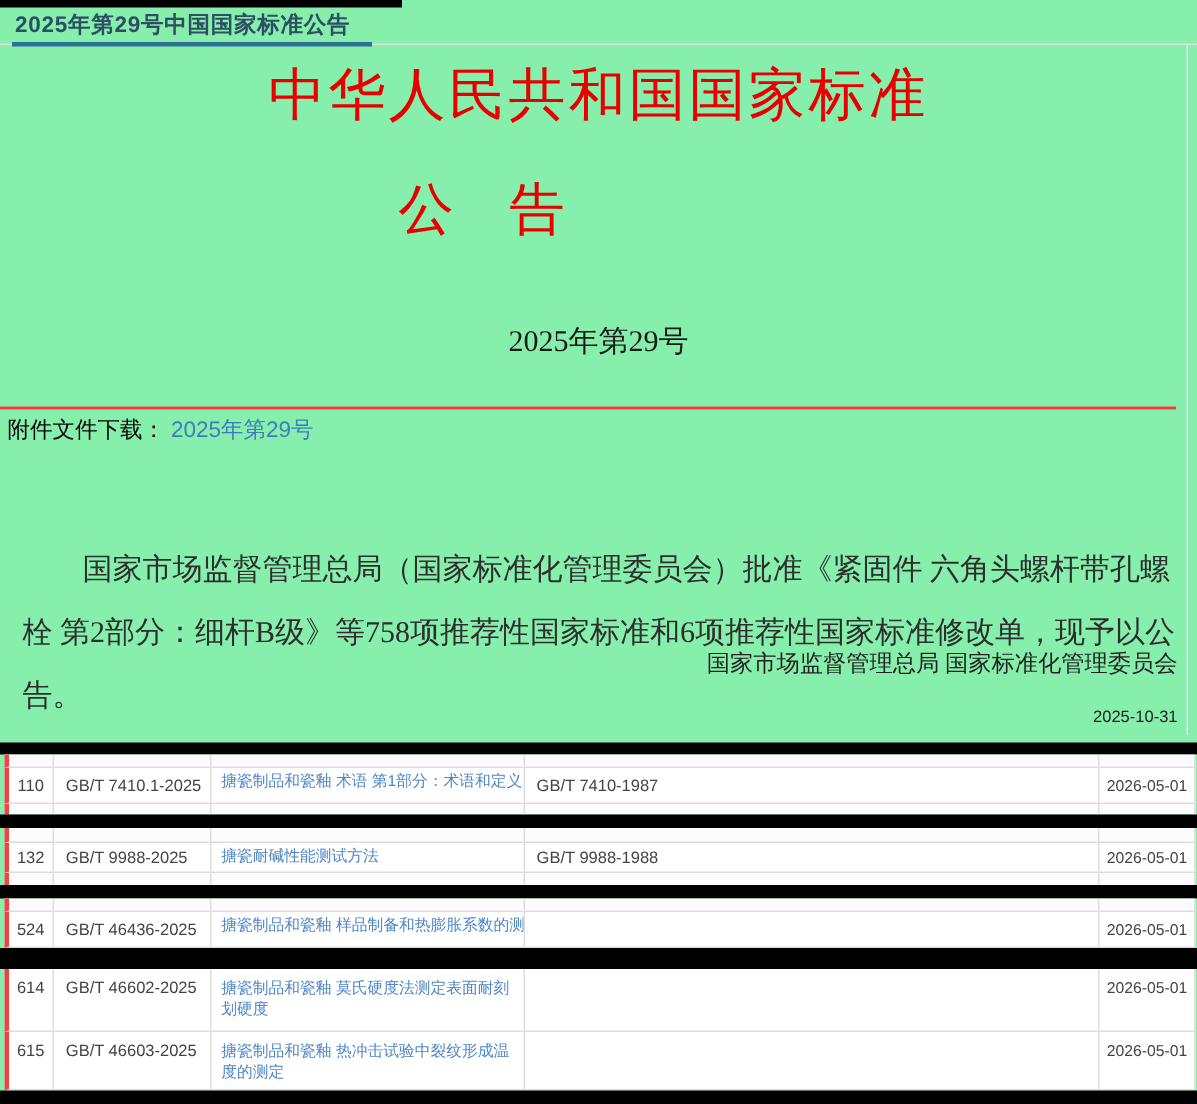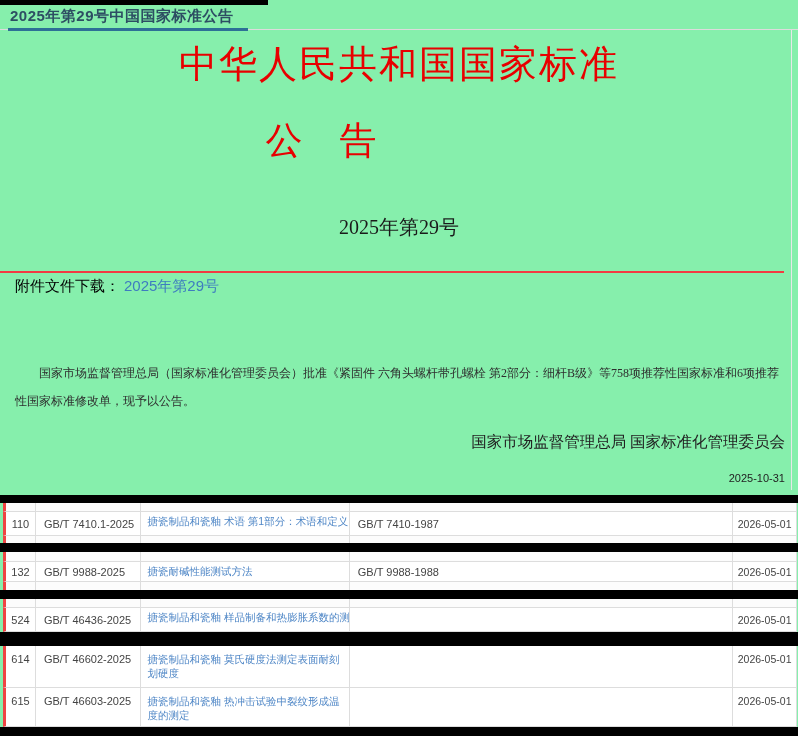--- a/index.html
+++ b/index.html
@@ -17,28 +17,28 @@
   
   .doc-title-main { position: absolute; left: 0; top: 40px; width: 798px; text-align: center;
     font-family: "Liberation Serif", serif; font-size: 38px; line-height: 48px; color: #e80000; letter-spacing: 2px; }
   .doc-title-sub { position: absolute; left: 0; top: 118px; width: 642px; text-align: center;
     font-family: "Liberation Serif", serif; font-size: 37px; line-height: 46px; color: #e80000; }
   .doc-number { position: absolute; left: 0; top: 214px; width: 798px; text-align: center;
     font-family: "Liberation Serif", serif; font-size: 20px; color: #1a1a1a; }
 
   .red-divider { position: absolute; left: 0; top: 271px; width: 784px; height: 2px; background: #f23b42; }
 
-  .attachment-row { position: absolute; left: 15px; top: 277px; font-size: 15px; color: #000; }
+  .attachment-row { position: absolute; left: 5px; top: 277px; font-size: 15px; color: #000; }
   .attachment-link { color: #3e7cc0; cursor: pointer; margin-left: 4px; }
 
   .announcement-heading { position: absolute; left: 14px; top: 303px; width: 770px; text-align: center;
     font-size: 17px; font-weight: bold; line-height: 23px; color: #111; }
 
   .announcement-paragraph { position: absolute; left: 15px; top: 359px; width: 770px;
-    font-family: "Liberation Serif", serif; font-size: 12px; line-height: 28px; color: #2e2e2e; text-indent: 2em; }
+    font-family: "Liberation Serif", serif; font-size: 20px; line-height: 42px; color: #2e2e2e; text-indent: 2em; }
 
   .agency-signature { position: absolute; right: 13px; top: 432px; font-family: "Liberation Serif", serif;
     font-size: 15.5px; color: #222; }
   .issue-date { position: absolute; right: 13px; top: 472px; font-size: 11px; color: #222; }
 
   
   .tbl { position: absolute; left: 0; top: 495px; width: 798px; }
   .band { width: 798px; overflow: hidden; }
   .bar { background: #000; }
   .trow, .sliver { display: flex; margin-left: 3px; width: 794px; border-left: 3px solid #ef4444; background: #fff; }

